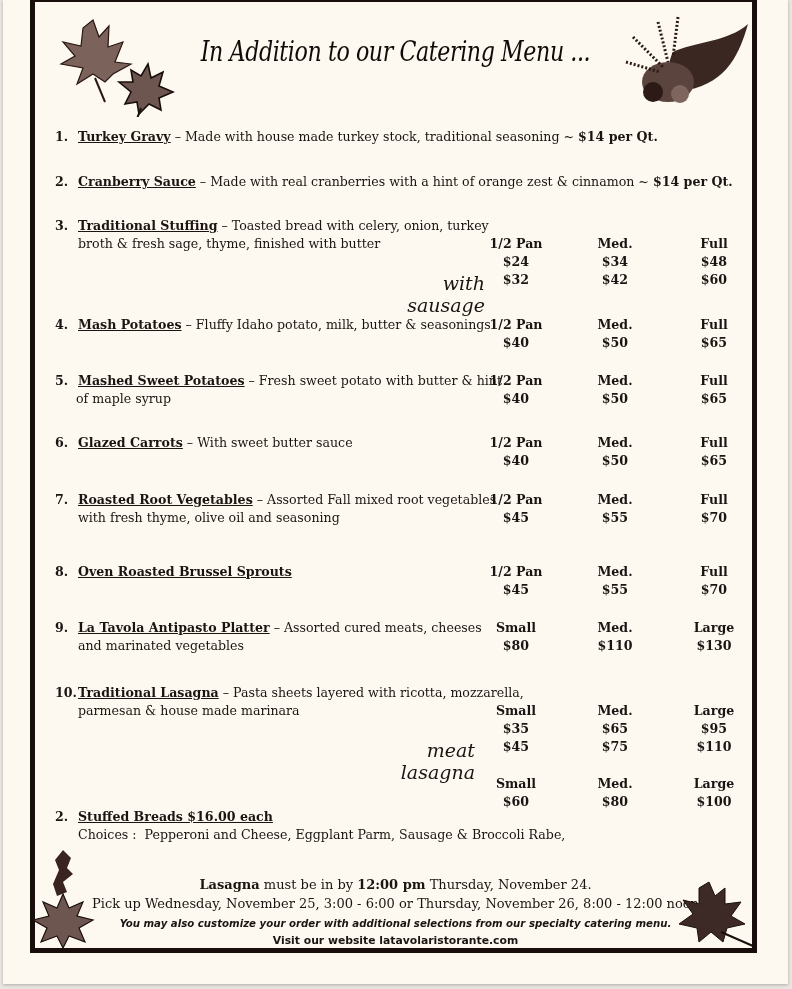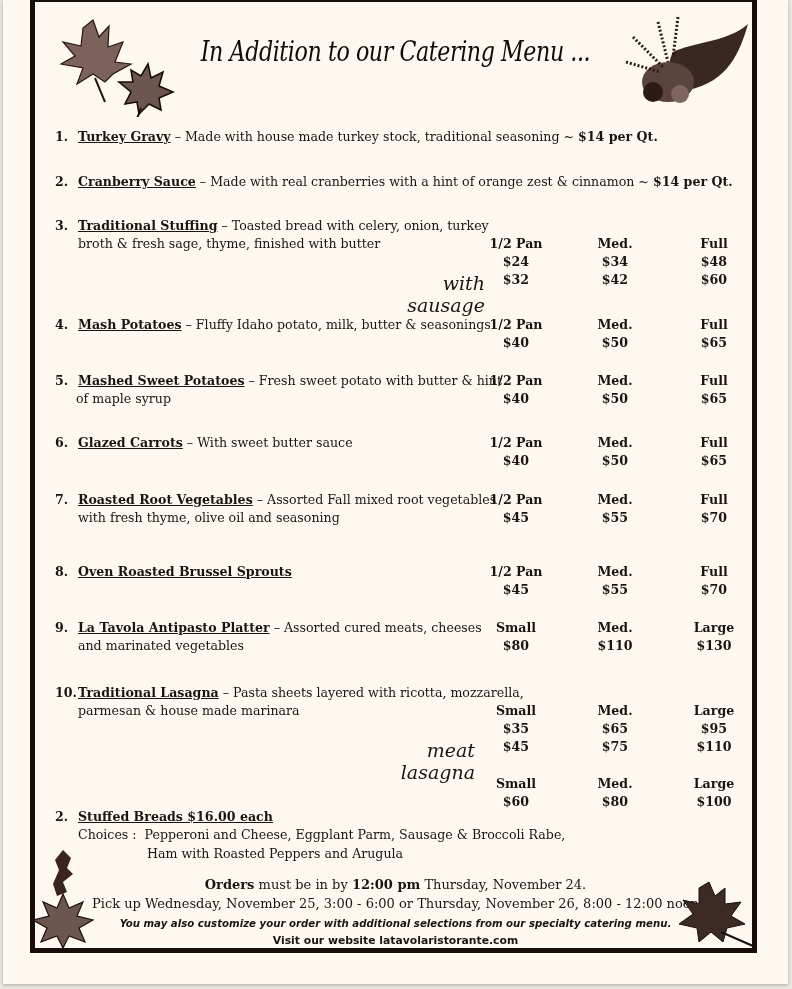--- a/index.html
+++ b/index.html
@@ -157,29 +157,28 @@
   <div class="col c2" style="top:793px">$80</div>
   <div class="col c3" style="top:793px">$100</div>
 
   <div class="item" style="top:808px">
     <span class="num">2.</span><span class="name">Stuffed Breads $16.00 each</span>
   </div>
   <div class="desc2" style="top:826px">
     <span>Choices :</span>&nbsp;
     <span>Pepperoni and Cheese, Eggplant Parm, Sausage &amp; Broccoli Rabe,</span>
   </div>
-  <div class="desc2" style="top:845px;left:144px">Ham with Roasted Peppers and Arugula</div>
 
   <svg class="deco" style="left:30px;top:848px" width="70" height="100" viewBox="0 0 70 100">
     <path d="M30 2 L38 10 L34 20 L40 26 L30 34 L34 44 L24 48 L20 36 L26 22 L22 12 Z" fill="#3a2420"></path>
     <path d="M30 46 L36 60 L50 54 L44 68 L60 72 L46 80 L52 94 L36 88 L30 100 L24 88 L8 94 L14 80 L0 72 L16 68 L10 54 L24 60 Z" fill="#6e5650" stroke="#1a0e0c" stroke-width="1.2"></path>
   </svg>
 
   <div class="footer f1">
-    <b>Orders</b><span> must be in by </span><b>12:00 pm</b><span> Thursday, November 24.</span>
+    <b>Lasagna</b><span> must be in by </span><b>12:00 pm</b><span> Thursday, November 24.</span>
   </div>
   <div class="footer f2">Pick up Wednesday, November 25, 3:00 - 6:00 or Thursday, November 26, 8:00 - 12:00 noon</div>
   <div class="footer f3">You may also customize your order with additional selections from our specialty catering menu.</div>
   <div class="footer f4">Visit our website latavolaristorante.com</div>
 
   <svg class="deco" style="left:672px;top:880px" width="82" height="70" viewBox="0 0 82 70">
     <path d="M34 2 L40 16 L50 8 L50 24 L66 22 L56 36 L70 44 L52 48 L48 62 L36 52 L24 62 L22 48 L4 44 L18 34 L8 20 L24 24 L24 8 Z" fill="#3d2925" stroke="#1a0e0c" stroke-width="1"></path>
     <path d="M46 52 L78 66" stroke="#1a0e0c" stroke-width="2"></path>
   </svg>
 </div>

